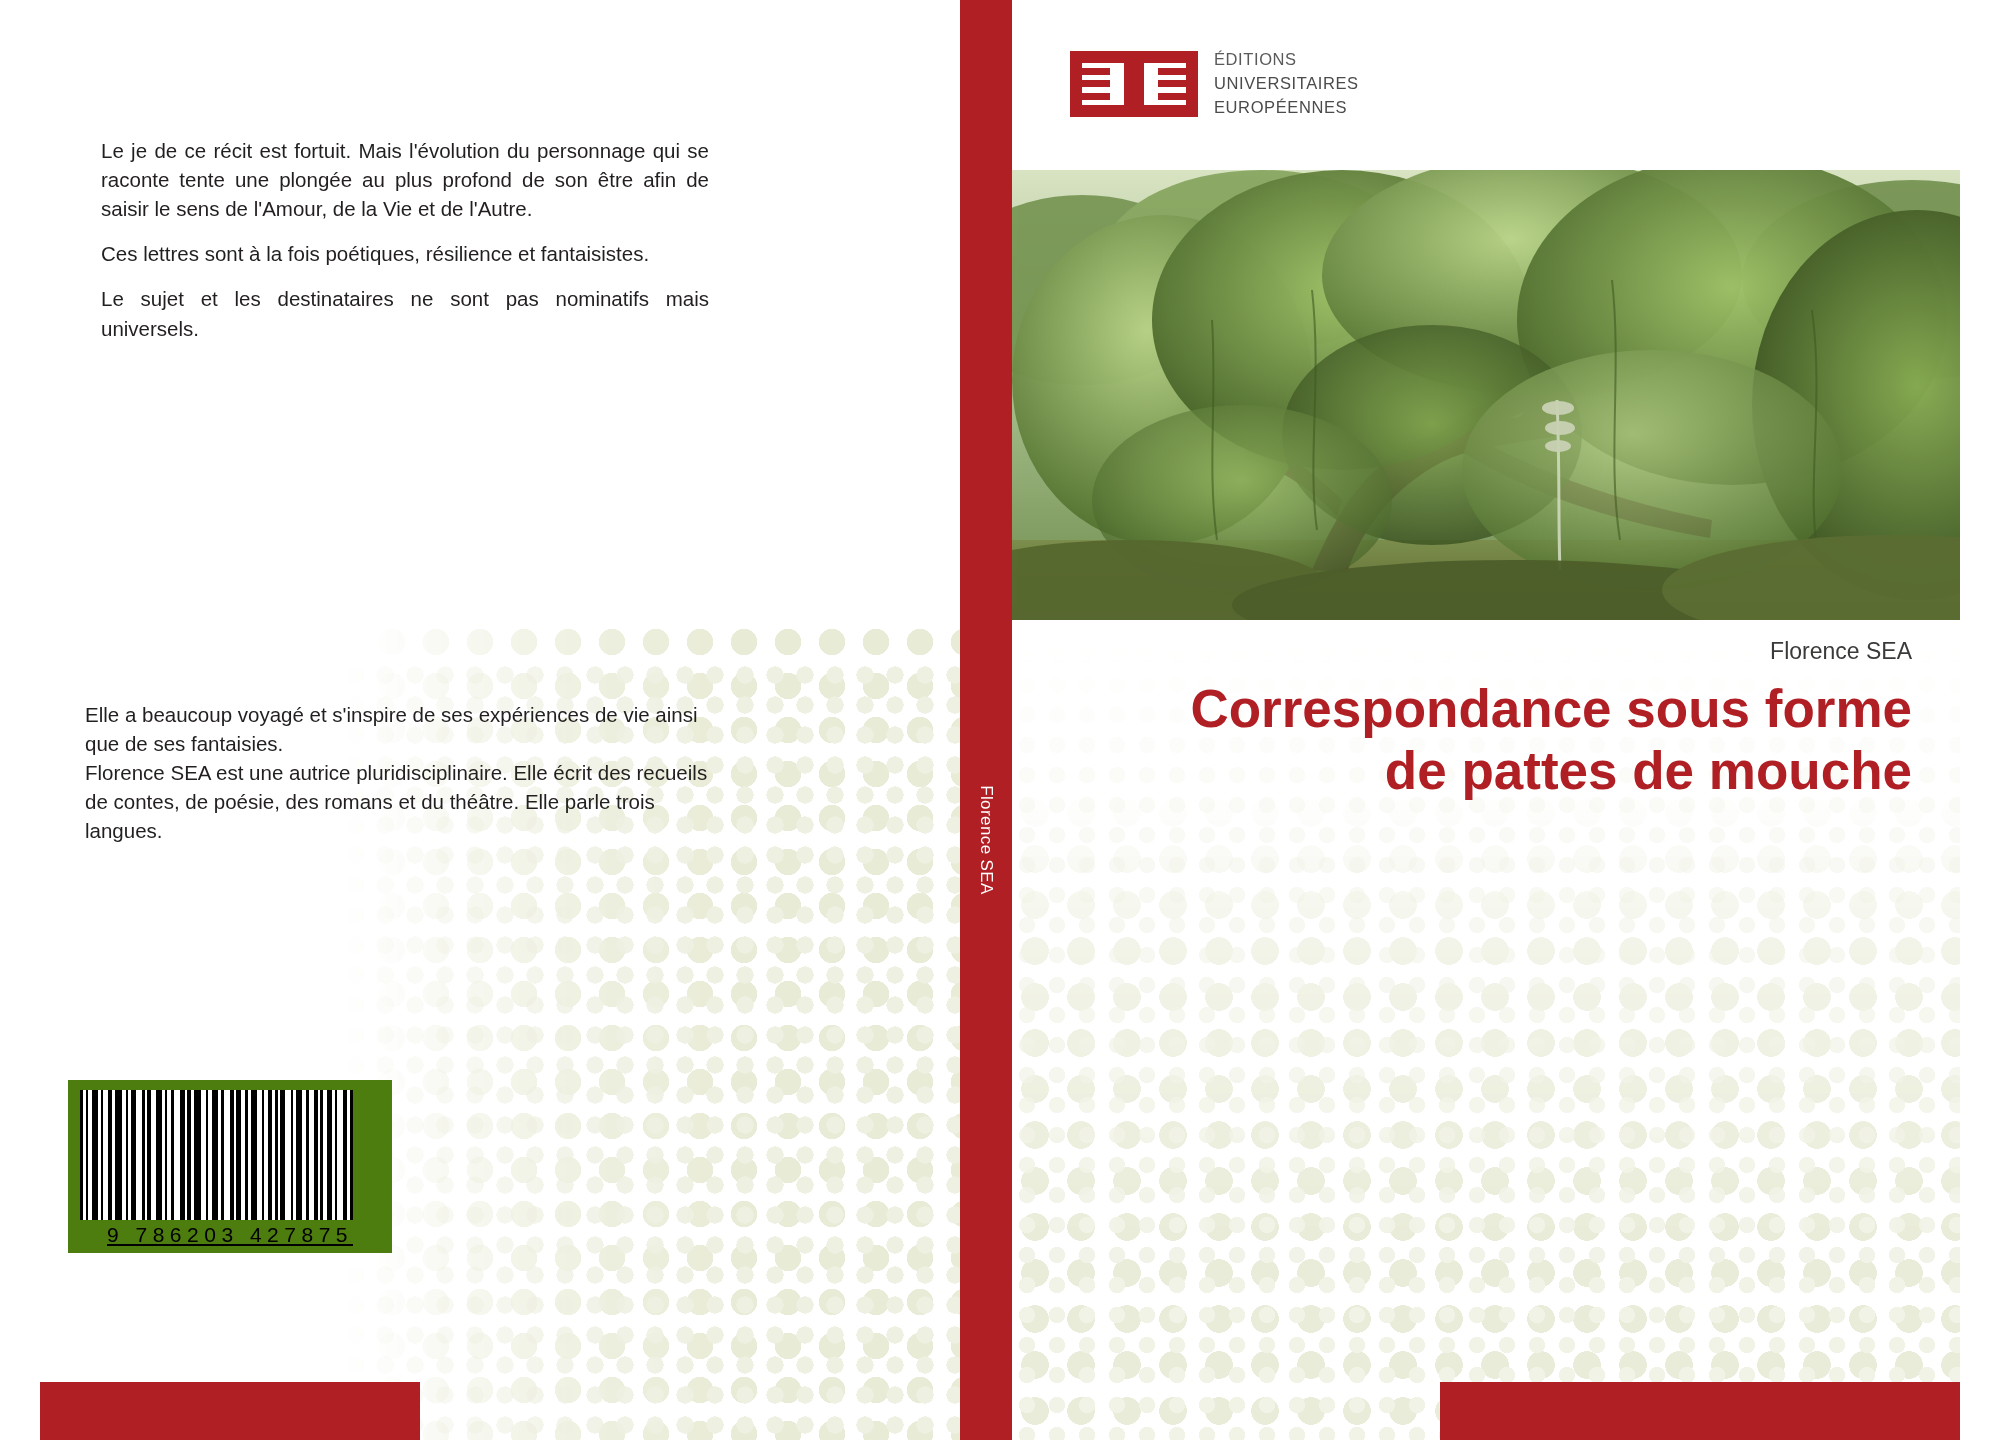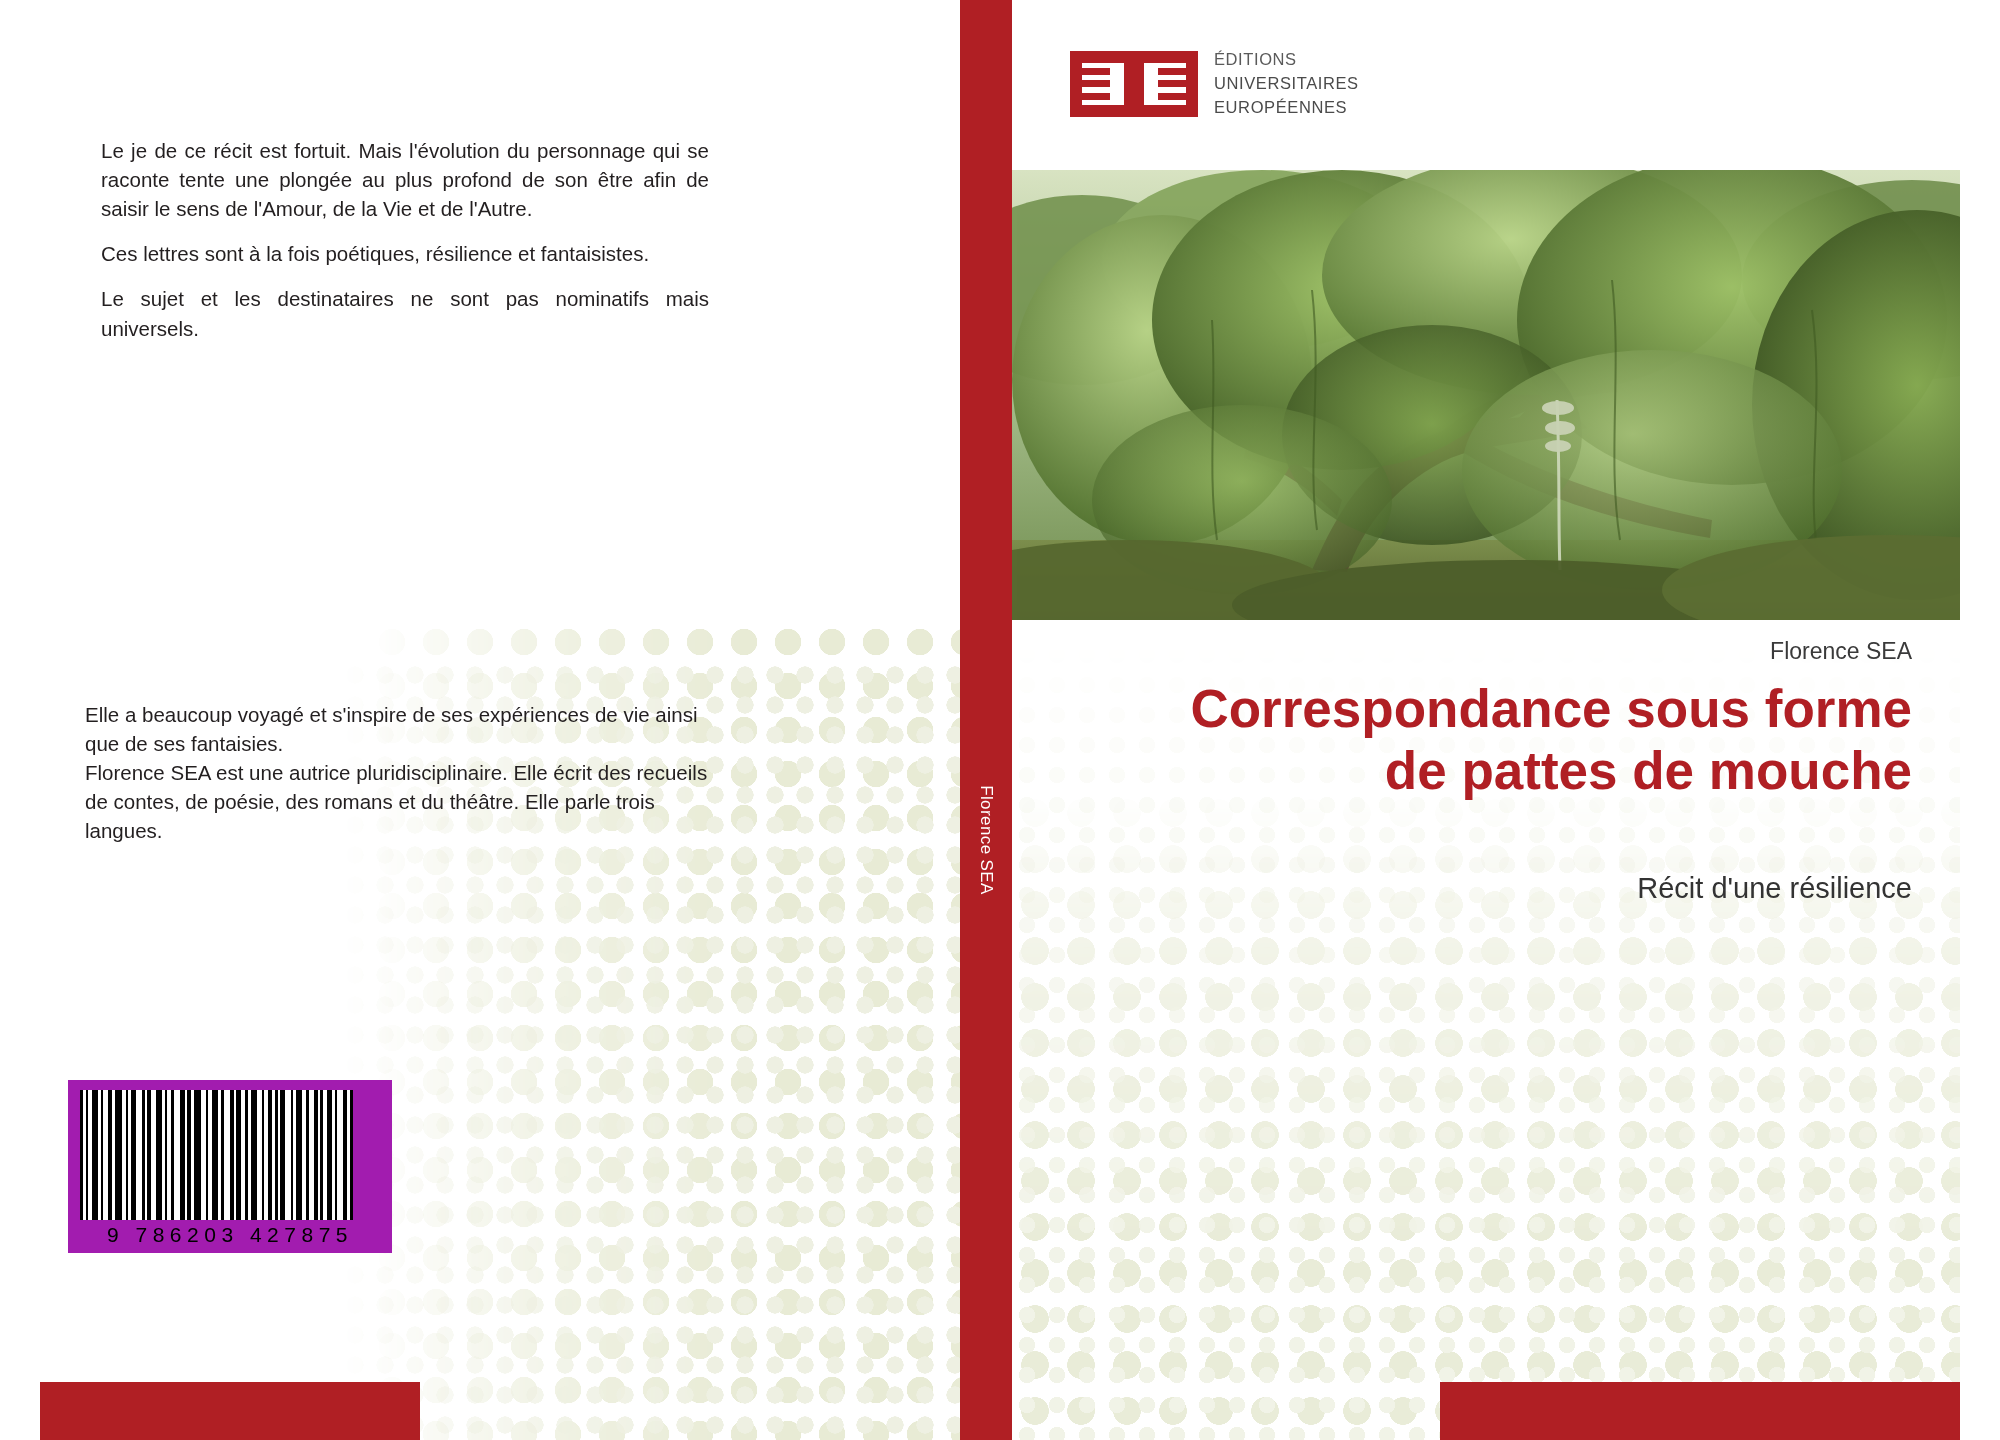--- a/index.html
+++ b/index.html
@@ -70,22 +70,23 @@
     color: #231f20;
   }
   .back-text-bio p { margin: 0; }
 
   
   .barcode-box {
     position: absolute;
     left: 68px;
     top: 1080px;
     width: 300px;
-    background: #a21caf;
+    background: #4d7c0f;
     padding: 10px 12px 6px 12px;
+    text-decoration: underline;
   }
   .barcode-bars {
     height: 130px;
     display: flex;
     align-items: stretch;
     gap: 0;
   }
   .barcode-bars i {
     display: block;
     background: #000;
@@ -515,19 +516,18 @@
       <g opacity="0.95">
         <ellipse cx="120" cy="420" rx="200" ry="50" fill="#57682f"></ellipse>
         <ellipse cx="500" cy="435" rx="280" ry="45" fill="#4d5e2a"></ellipse>
         <ellipse cx="880" cy="420" rx="230" ry="55" fill="#5b6d32"></ellipse>
       </g>
     </svg>
   </div>
 
   <div class="front-author">Florence SEA</div>
   <div class="front-title">Correspondance sous forme de pattes de mouche</div>
-  <div class="front-subtitle">Récit d'une résilience</div>
 
   <div class="red-foot-right"></div>
 
   <div class="white-edge-left"></div>
   <div class="white-edge-right"></div>
 </div>
 
 </body></html>

